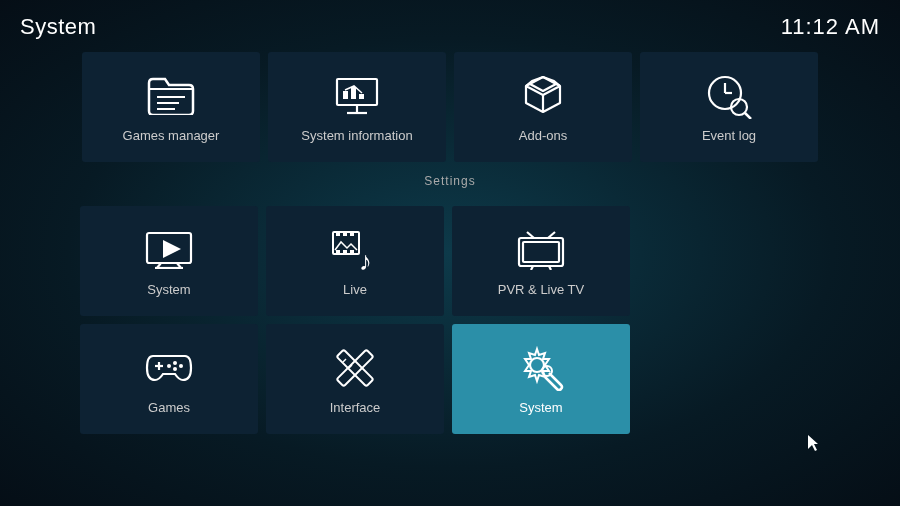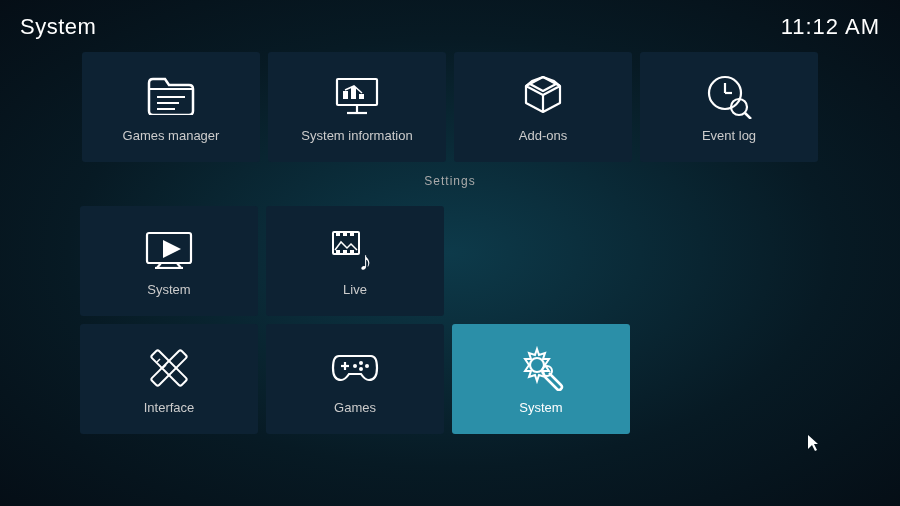--- a/index.html
+++ b/index.html
@@ -248,58 +248,76 @@
             <rect x="19" y="22" width="4" height="4" fill="white"></rect>
 
             <polyline points="4,22 10,14 16,20 20,16 26,22" stroke="white" stroke-width="1.5" fill="none"></polyline>
 
             <text x="28" y="42" fill="white" font-size="26" font-family="Arial">♪</text>
           </svg>
         </div>
         <span class="label">Live</span>
       </div>
 
+      <div class="settings-item">
+        <div class="icon-svg">
+          <svg width="48" height="40" viewBox="0 0 48 40" fill="none" stroke="white" stroke-width="2.2">
+
+            <rect x="2" y="8" width="44" height="28" rx="2"></rect>
+
+            <line x1="16" y1="36" x2="14" y2="40"></line>
+            <line x1="32" y1="36" x2="34" y2="40"></line>
+
+            <line x1="17" y1="8" x2="10" y2="2"></line>
+
+            <line x1="31" y1="8" x2="38" y2="2"></line>
+
+            <rect x="6" y="12" width="36" height="20" rx="1"></rect>
+          </svg>
+        </div>
+        <span class="label">PVR &amp; Live TV</span>
+      </div>
 
 
     </div>
 
     <div class="settings-row">
-
-      <div class="settings-item">
-        <div class="icon-svg">
-          <svg width="46" height="46" viewBox="0 0 46 46" fill="none" stroke="white" stroke-width="2.2">
-
-            <rect x="18" y="2" width="10" height="42" rx="2" transform="rotate(-45 23 23)" fill="none" stroke="white" stroke-width="2"></rect>
-
-            <rect x="18" y="2" width="10" height="42" rx="2" transform="rotate(45 23 23)" fill="none" stroke="white" stroke-width="2"></rect>
-
-            <line x1="14" y1="14" x2="11" y2="17" stroke="white" stroke-width="1.5"></line>
-            <line x1="20" y1="20" x2="17" y2="23" stroke="white" stroke-width="1.5"></line>
-          </svg>
-        </div>
-        <span class="label">Interface</span>
-      </div>
 
       <div class="settings-item">
         <div class="icon-svg">
           <svg width="48" height="36" viewBox="0 0 48 36" fill="none">
             <path d="M8,6 Q2,6 2,18 Q2,30 10,30 Q14,30 18,24 L30,24 Q34,30 38,30 Q46,30 46,18 Q46,6 40,6 Z" stroke="white" stroke-width="2.2" fill="none"></path>
 
             <line x1="10" y1="16" x2="18" y2="16" stroke="white" stroke-width="2.2"></line>
             <line x1="14" y1="12" x2="14" y2="20" stroke="white" stroke-width="2.2"></line>
 
             <circle cx="30" cy="13" r="2" fill="white"></circle>
             <circle cx="36" cy="16" r="2" fill="white"></circle>
             <circle cx="30" cy="19" r="2" fill="white"></circle>
             <circle cx="24" cy="16" r="2" fill="white"></circle>
           </svg>
         </div>
         <span class="label">Games</span>
       </div>
 
+      <div class="settings-item">
+        <div class="icon-svg">
+          <svg width="46" height="46" viewBox="0 0 46 46" fill="none" stroke="white" stroke-width="2.2">
+
+            <rect x="18" y="2" width="10" height="42" rx="2" transform="rotate(-45 23 23)" fill="none" stroke="white" stroke-width="2"></rect>
+
+            <rect x="18" y="2" width="10" height="42" rx="2" transform="rotate(45 23 23)" fill="none" stroke="white" stroke-width="2"></rect>
+
+            <line x1="14" y1="14" x2="11" y2="17" stroke="white" stroke-width="1.5"></line>
+            <line x1="20" y1="20" x2="17" y2="23" stroke="white" stroke-width="1.5"></line>
+          </svg>
+        </div>
+        <span class="label">Interface</span>
+      </div>
+
 
       <div class="settings-item active">
         <div class="icon-svg">
           <svg width="48" height="46" viewBox="0 0 48 46" fill="none">
 
             <circle cx="20" cy="20" r="7" stroke="white" stroke-width="2.2"></circle>
             <path d="M20,4 L22,10 L28,8 L26,14 L32,14 L28,20 L32,26 L26,26 L28,32 L22,30 L20,36 L18,30 L12,32 L14,26 L8,26 L12,20 L8,14 L14,14 L12,8 L18,10 Z" stroke="white" stroke-width="2" fill="none"></path>
 
             <path d="M32,28 L44,40 Q46,42 44,44 Q42,46 40,44 L28,32" stroke="white" stroke-width="2.5" fill="none"></path>
             <circle cx="30" cy="26" r="5" stroke="white" stroke-width="2"></circle>

